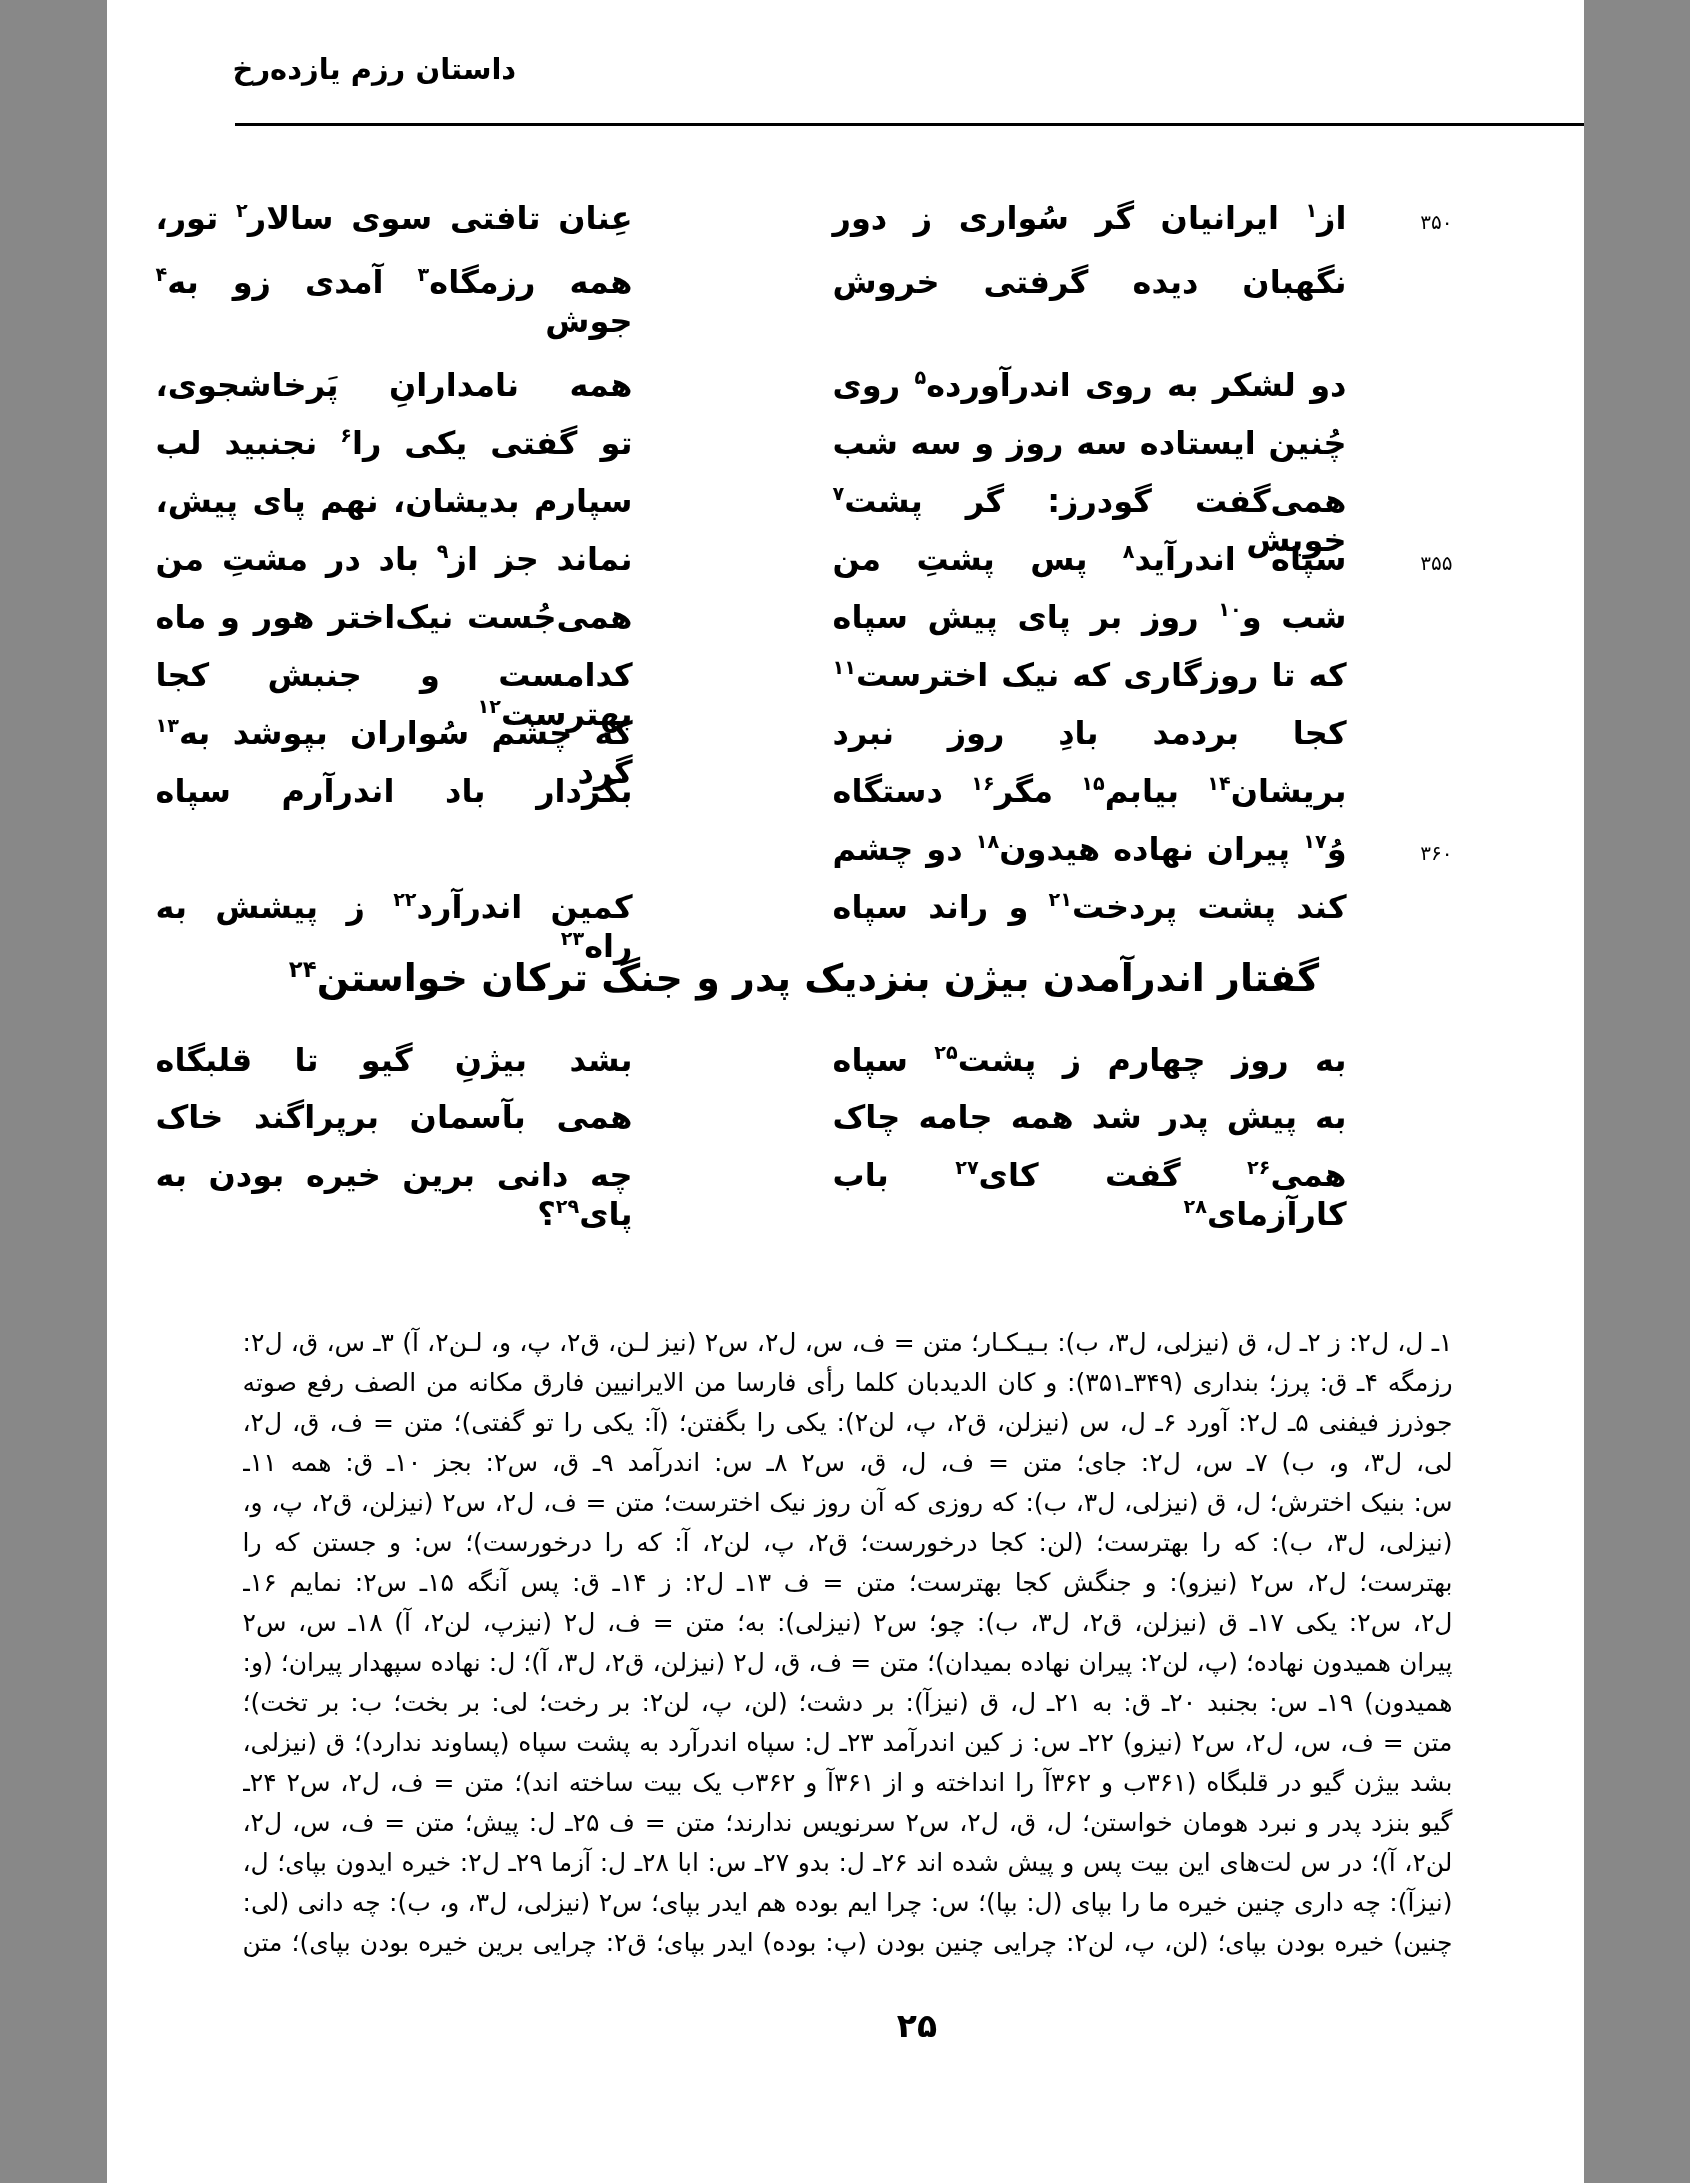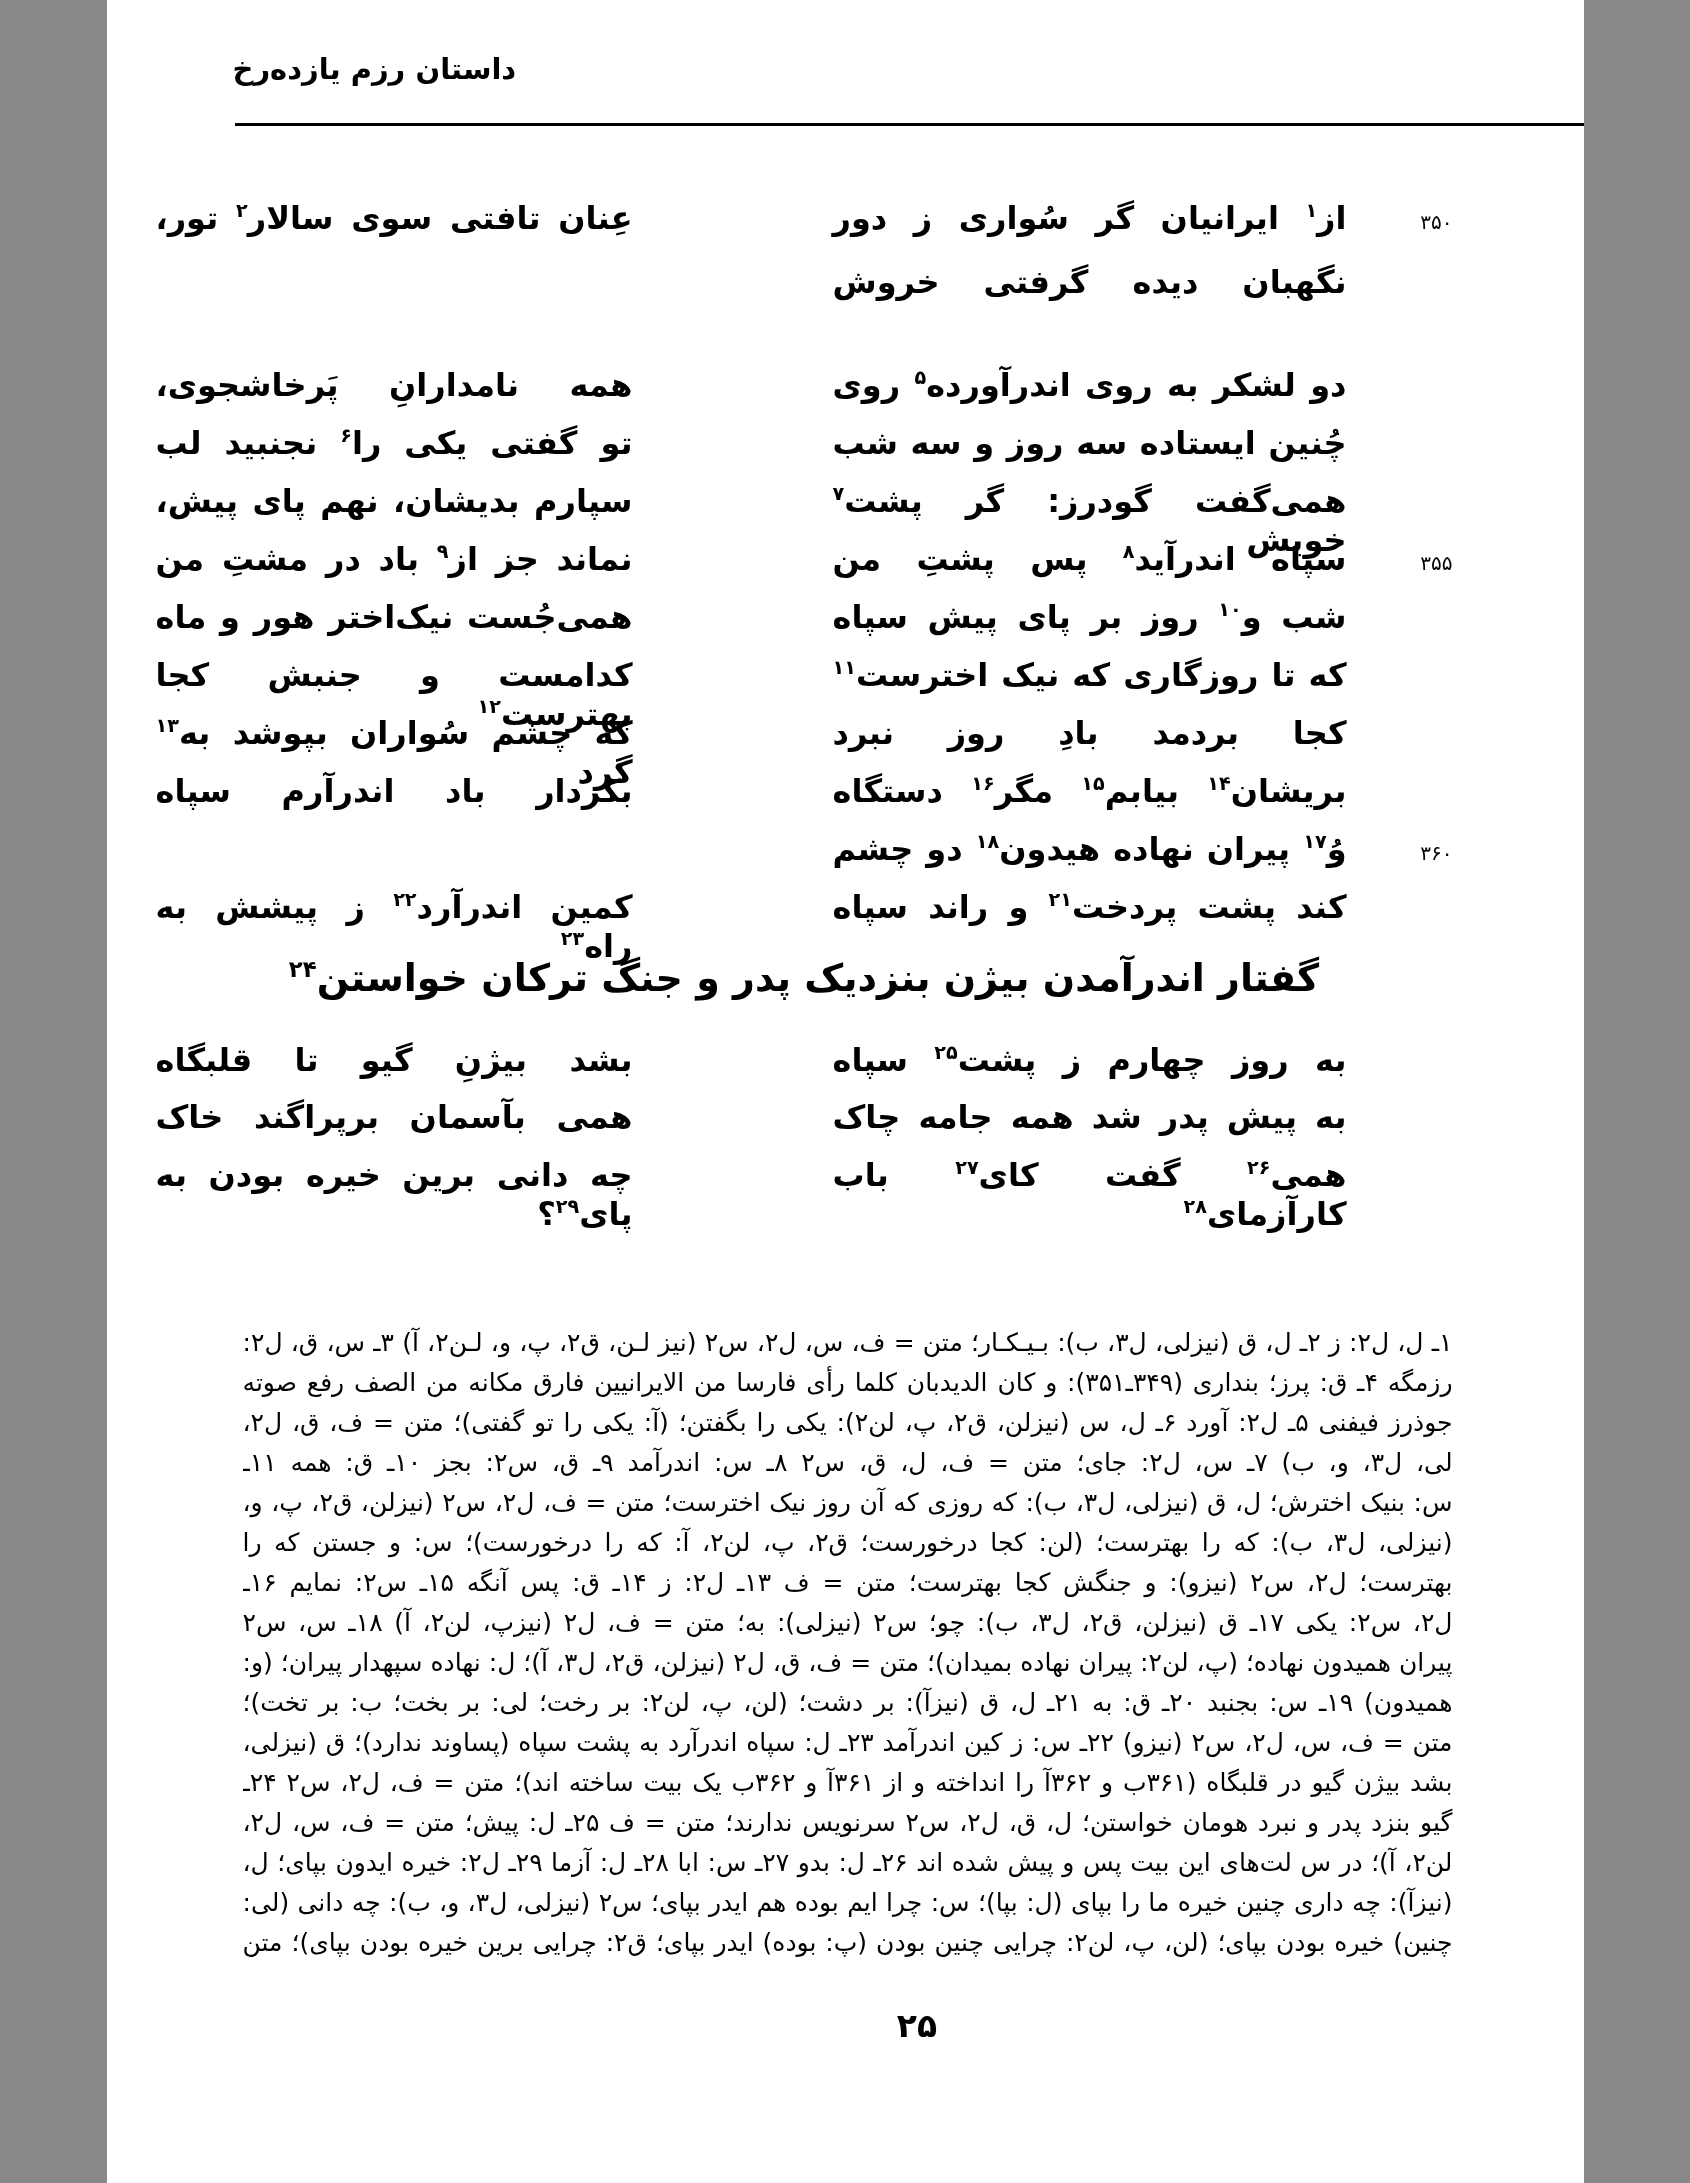--- a/index.html
+++ b/index.html
@@ -74,20 +74,21 @@
     <div class="vrow">
       <div class="vnum">۳۵۰</div>
       <div class="hemi sup-digits">از<sup>۱</sup> ایرانیان گر سُواری ز دور</div>
       <div></div>
       <div class="hemi sup-digits">عِنان تافتی سوی سالار<sup>۲</sup> تور،</div>
     </div>
     <div class="vrow">
       <div class="vnum"></div>
       <div class="hemi sup-digits">نگهبان دیده گرفتی خروش</div>
       <div></div>
+      <div class="hemi sup-digits">همه رزمگاه<sup>۳</sup> آمدی زو به<sup>۴</sup> جوش</div>
     </div>
   </div>
 
   <div class="poem poem-block2">
     <div class="vrow">
       <div class="vnum"></div>
       <div class="hemi sup-digits">دو لشکر به روی اندرآورده<sup>۵</sup> روی</div>
       <div></div>
       <div class="hemi sup-digits">همه نامدارانِ پَرخاشجوی،</div>
     </div>

